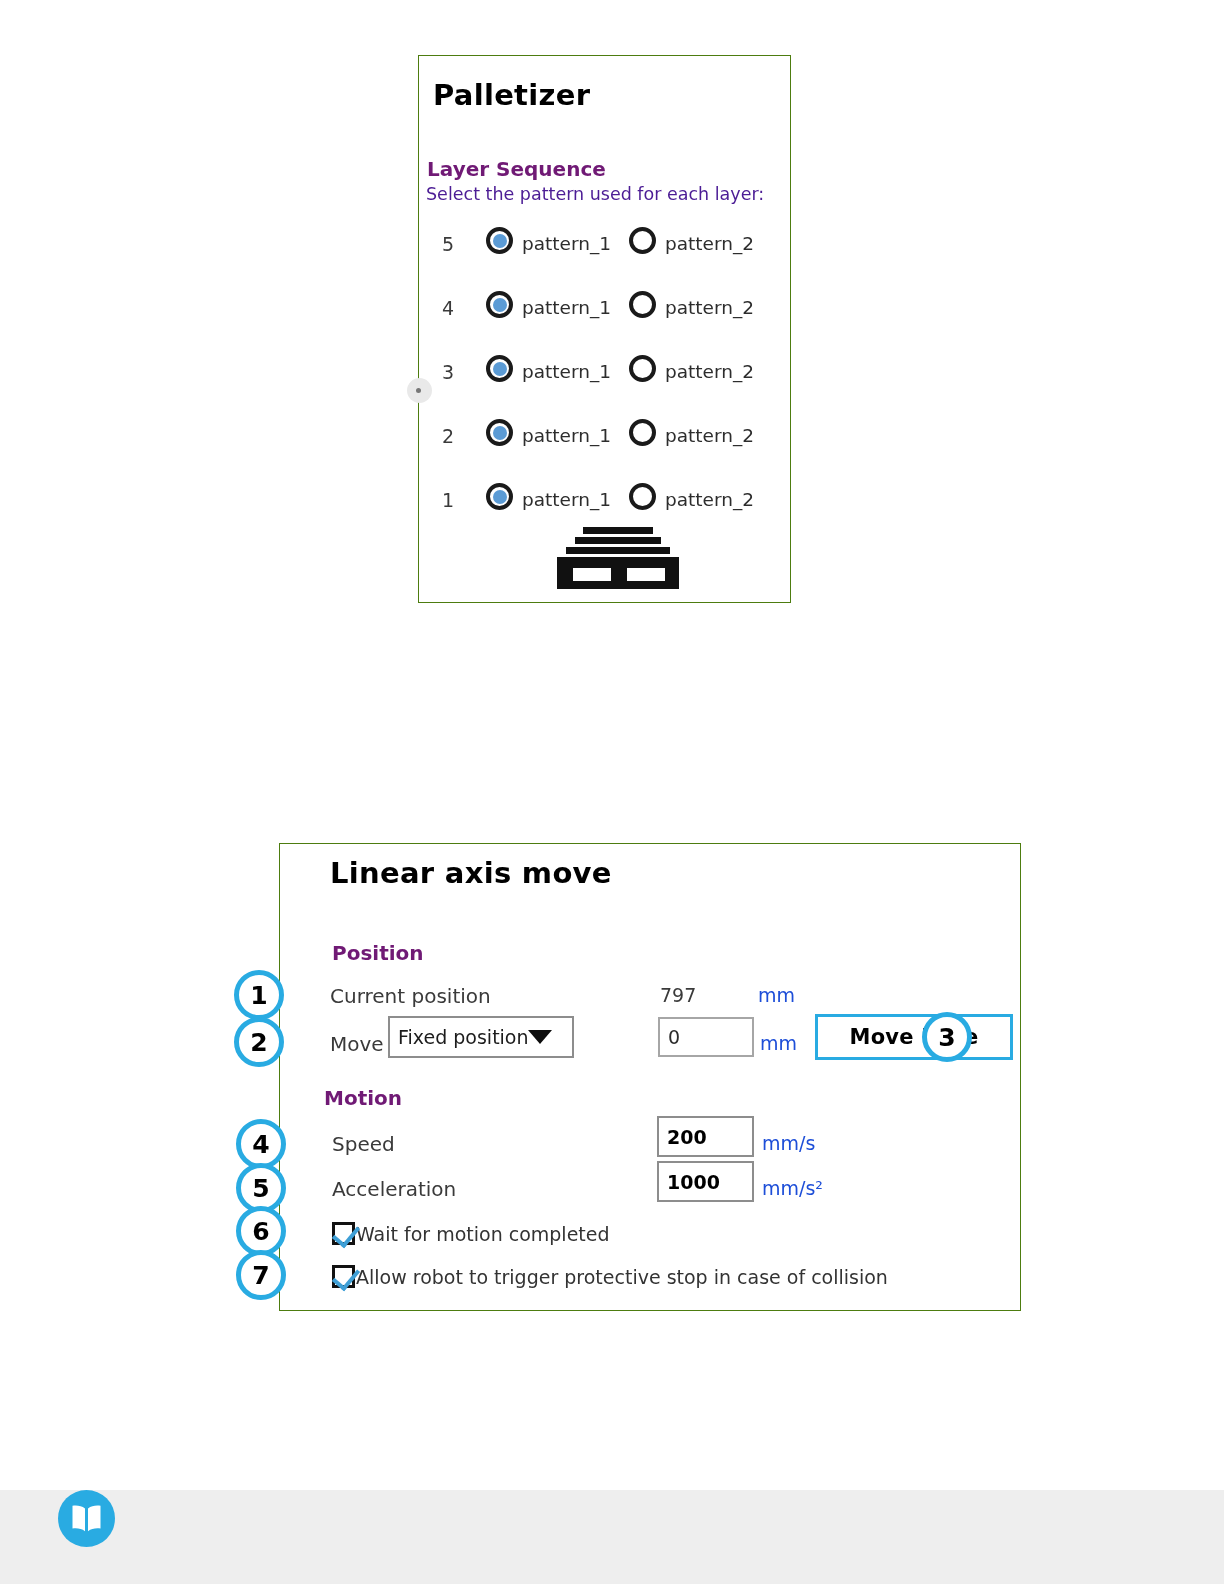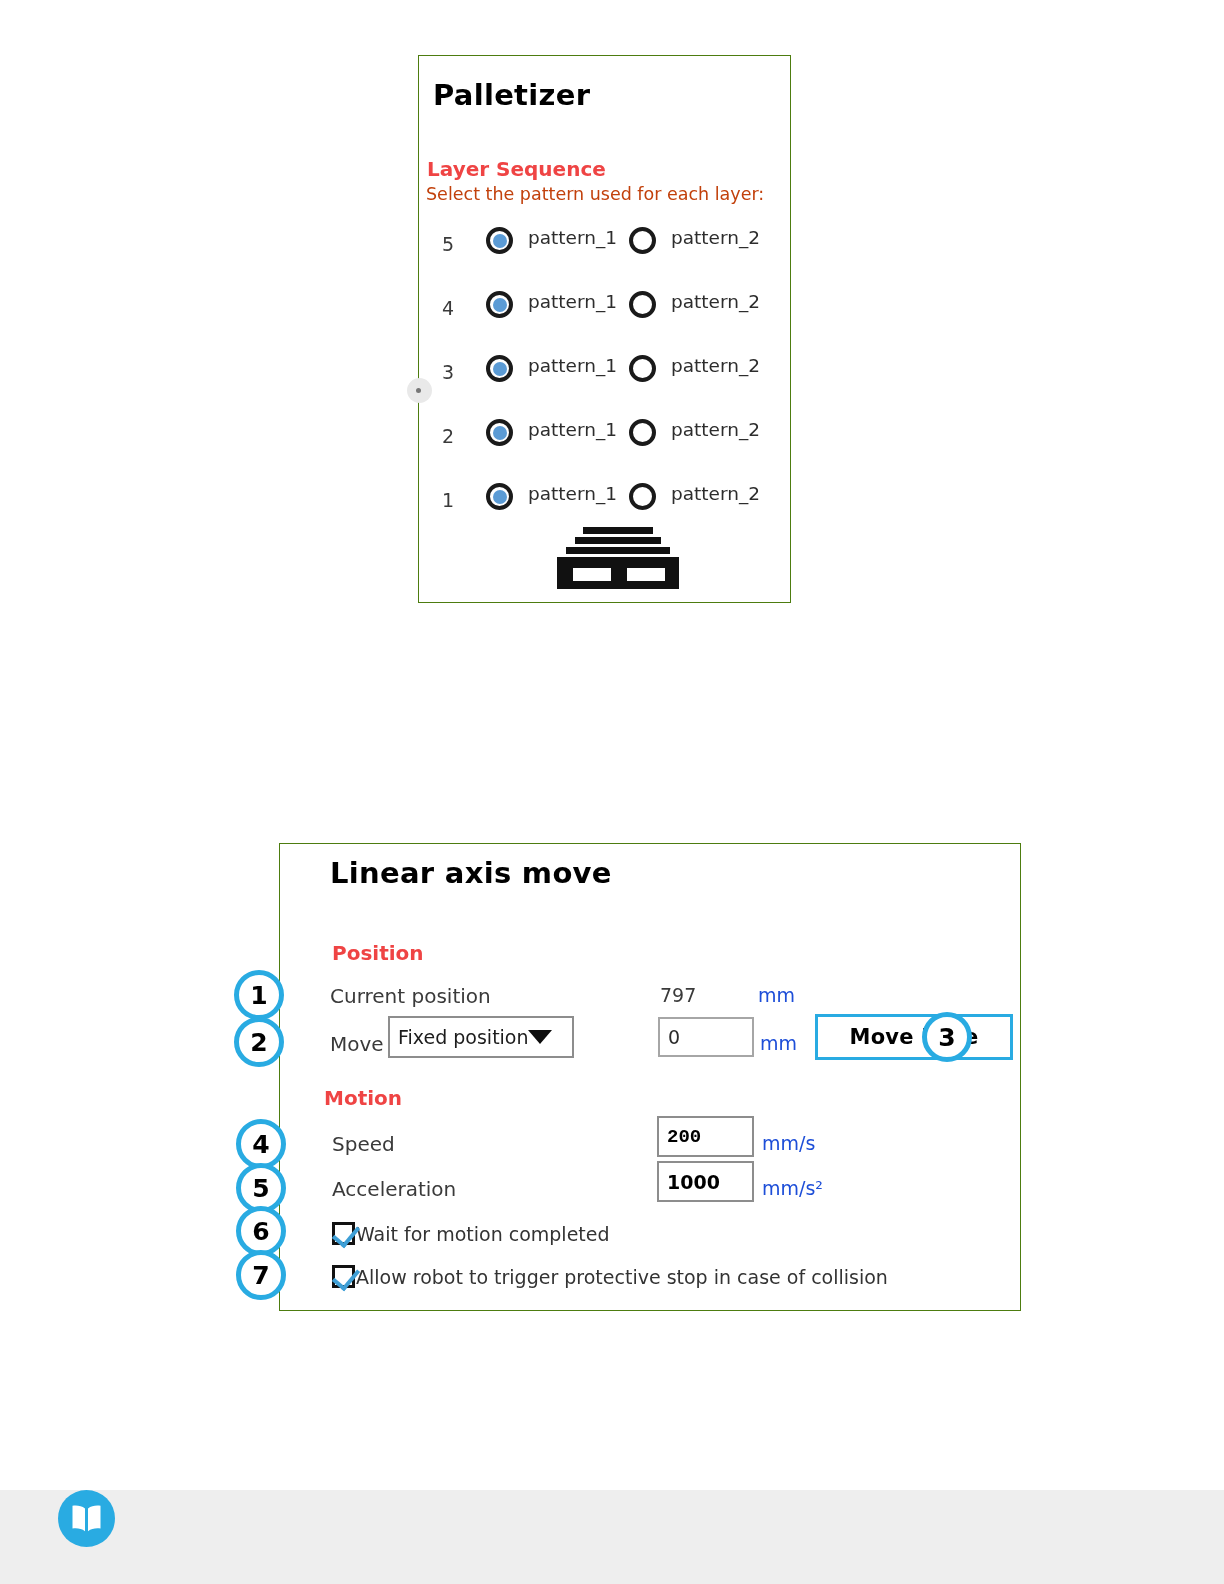--- a/index.html
+++ b/index.html
@@ -42,32 +42,32 @@
     top: 22px;
     font-size: 29px;
     font-weight: bold;
     letter-spacing: 0.3px;
     color: #000;
   }
   .section-head {
     position: absolute;
     font-size: 20px;
     font-weight: bold;
-    color: #ef4444;
+    color: #701a75;
   }
   #layer-seq-head {
     left: 8px;
     top: 101px;
   }
   .section-sub {
     position: absolute;
     left: 7px;
     top: 128px;
     font-size: 17.5px;
-    color: #c2410c;
+    color: #4c1d95;
     font-weight: normal;
   }
 
   .layer-rows {
     position: absolute;
     left: 0;
     top: 163px;
     width: 100%;
   }
   .layer-row {
@@ -80,22 +80,22 @@
     top: 14px;
     width: 22px;
     text-align: center;
     font-size: 19px;
     color: #3a3a3a;
   }
   .radio-opt {
     position: absolute;
     top: 8px;
     display: flex;
-    align-items: flex-start;
-    gap: 15px;
+    align-items: flex-end;
+    gap: 9px;
   }
   .radio-opt.opt-1 { left: 67px; }
   .radio-opt.opt-2 { left: 210px; }
   .radio {
     width: 27px;
     height: 27px;
     border-radius: 50%;
     border: 4px solid #1a1a1a;
     box-sizing: border-box;
     background: #ffffff;
@@ -268,21 +268,20 @@
   #lbl-speed { left: 52px; top: 288px; }
   #lbl-acceleration { left: 52px; top: 333px; }
   #input-speed {
     left: 377px;
     top: 272px;
     width: 97px;
     height: 41px;
     font-weight: bold;
     border-color: #8d8d8d;
     color: #000;
-    font-family: Liberation Mono, monospace;
   }
   #input-acceleration {
     left: 377px;
     top: 317px;
     width: 97px;
     height: 41px;
     font-weight: bold;
     border-color: #8d8d8d;
     color: #000;
   }

